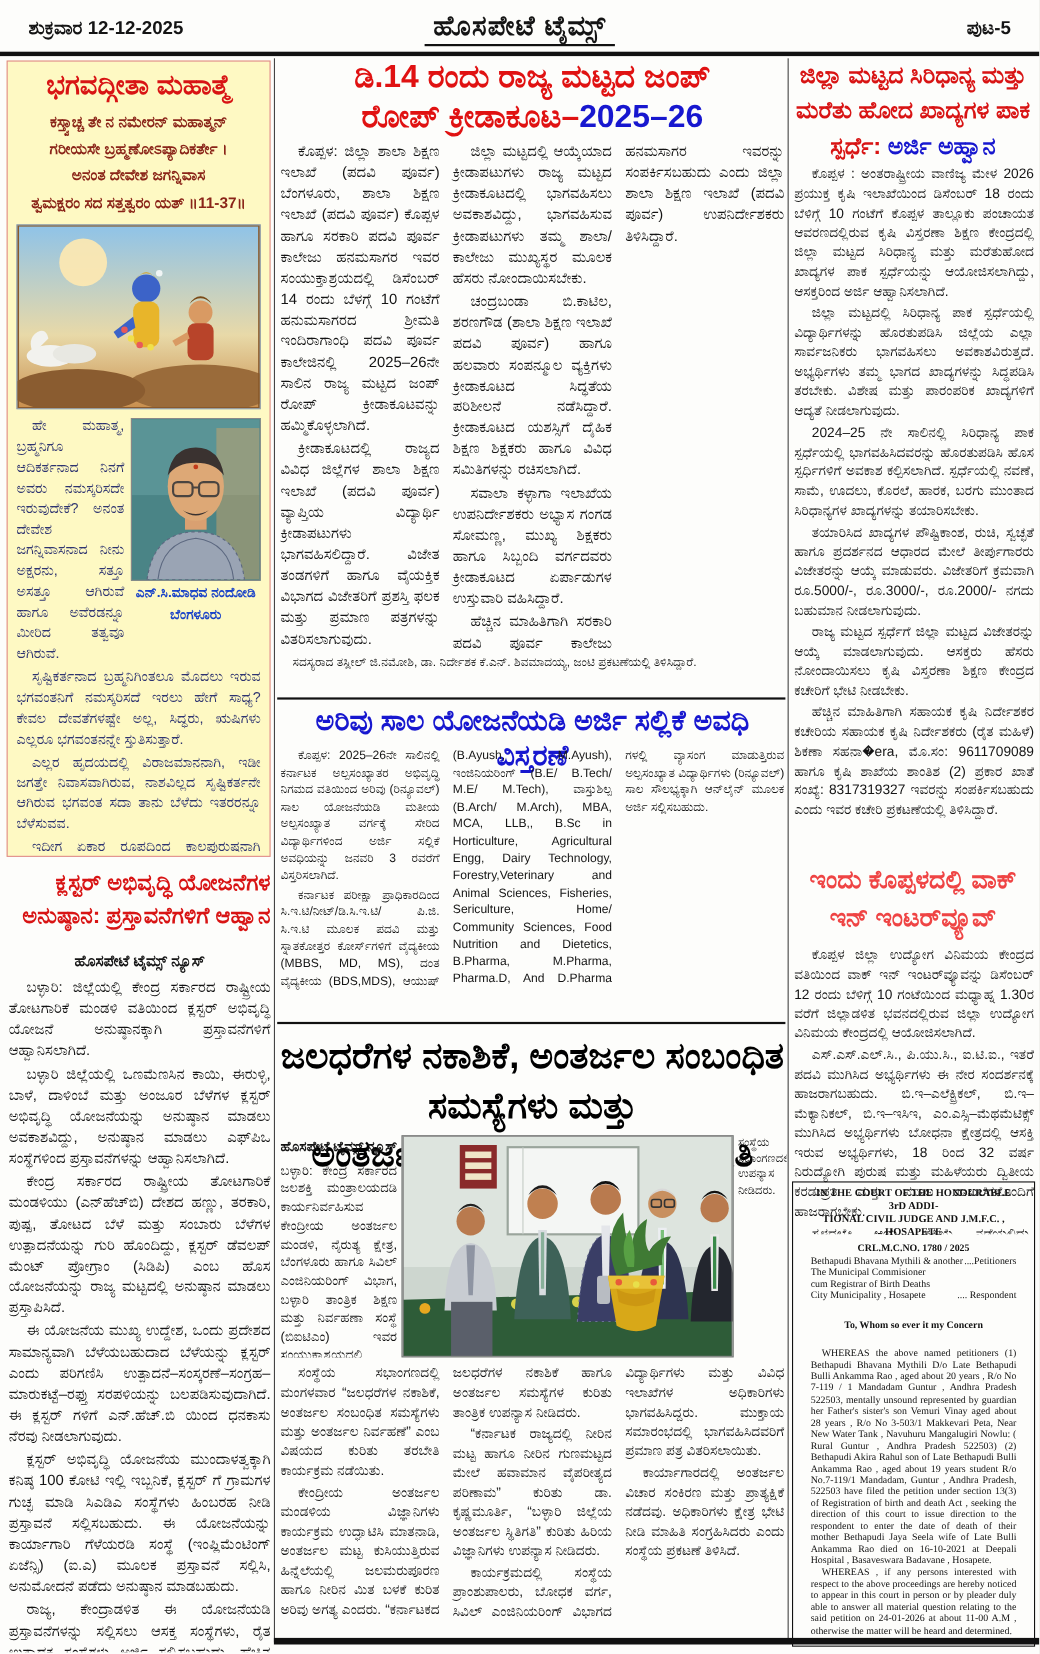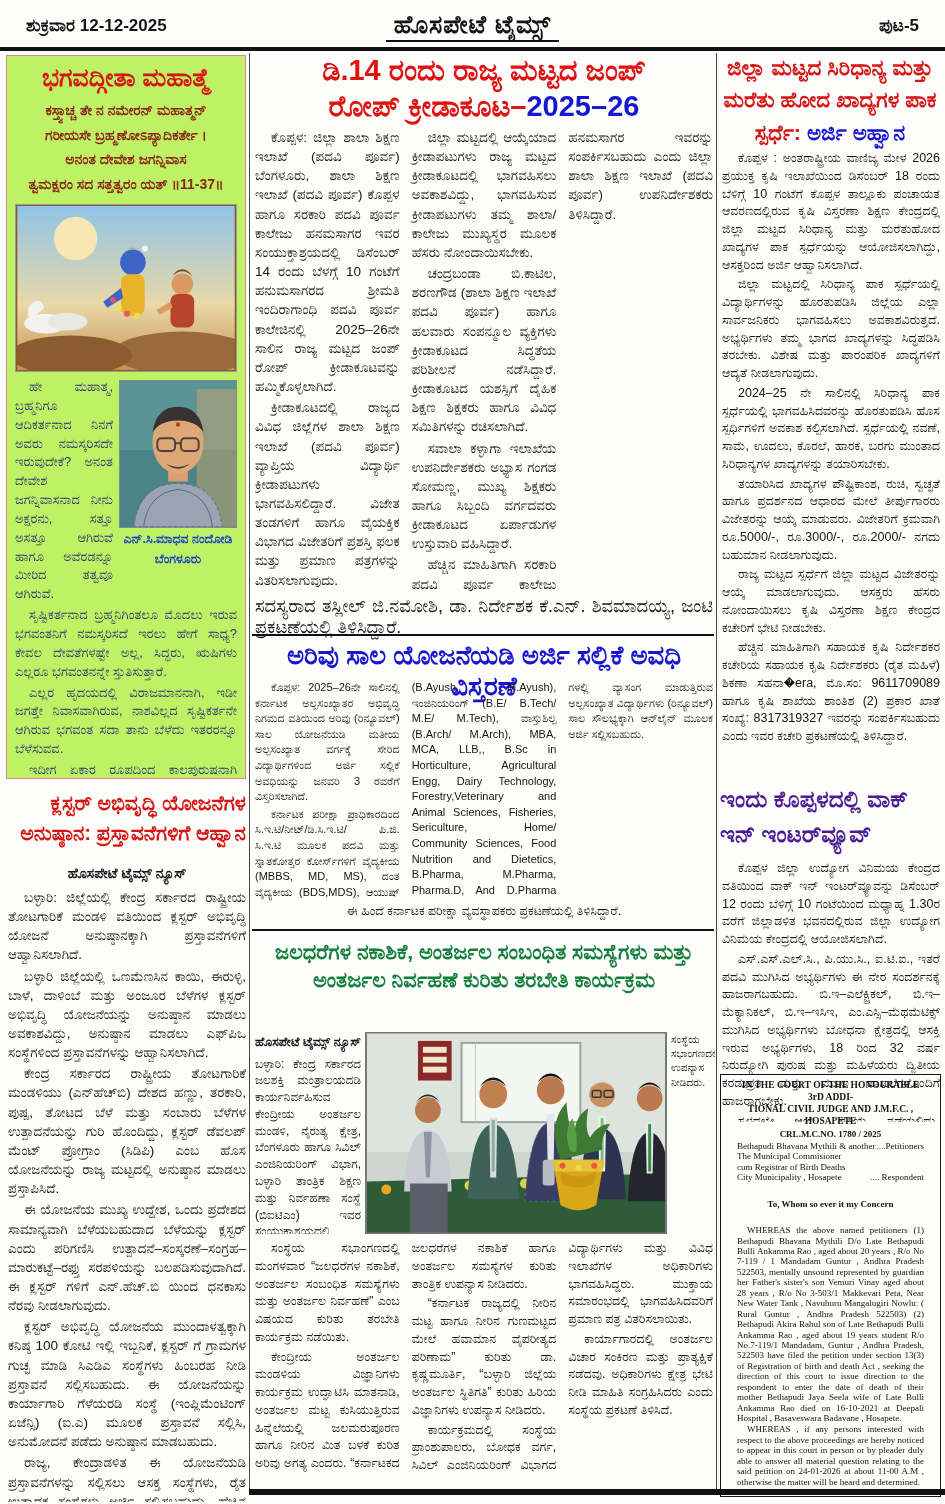--- a/index.html
+++ b/index.html
@@ -25,21 +25,21 @@
   .bottom-bar { position:absolute; left:249px; top:1489px; width:696px; height:6px; background:#111; }
 
   
   .body-text { font-size:13.5px; line-height:1.42; text-align:justify; }
   .body-text p { text-indent:16px; margin-bottom:2px; }
   .dateline { text-align:center; font-weight:bold; font-size:14px; margin:2px 0 4px; }
   .blue { color:#1717cf; }
 
   
   .gita-box { position:absolute; left:6px; top:55px; width:240px; height:724px;
-    background:#bef264; border:1.5px solid #e08a8a; padding:6px 8px; overflow:hidden; }
+    background:#fef9c3; border:1.5px solid #e08a8a; padding:6px 8px; overflow:hidden; }
   .gita-title { text-align:center; color:#d81414; font-weight:bold; font-size:25px; line-height:1.2; }
   .gita-verse { margin-top:6px; text-align:center; color:#8a2418; font-weight:bold;
     font-size:14px; line-height:1.75; }
   .gita-art { margin:8px auto 6px; width:222px; height:168px; border:1px solid #999;
     display:block; background:#7fb2d9; }
   .gita-body { color:#2e3470; font-size:13px; line-height:1.45; text-align:justify; }
   .gita-body p { text-indent:14px; margin-bottom:2px; }
   .author-float { float:right; width:118px; margin:2px 0 2px 6px; text-align:center; }
   .author-photo { width:118px; height:148px; border:1px solid #888; display:block; background:#4a8486; }
   .author-caption { color:#1a43c8; font-weight:bold; font-size:12.5px; line-height:1.35; margin-top:3px; }
@@ -47,49 +47,49 @@
   
   .cluster-head { position:absolute; left:6px; top:788px; width:240px; text-align:right;
     color:#d81414; font-weight:bold; font-size:20.5px; line-height:1.45; }
   .cluster-body { position:absolute; left:8px; top:862px; width:238px; height:640px; overflow:hidden; }
 
   
   .jump-head { position:absolute; left:255px; top:52px; width:458px; text-align:center;
     font-weight:bold; font-size:29px; line-height:1.25; color:#e01212; }
   .jump-body { position:absolute; left:255px; top:128px; width:458px; height:466px;
     column-count:3; column-gap:12px; column-fill:auto; overflow:hidden; }
-  .jump-close { position:absolute; left:255px; top:596px; width:458px; font-size:18px; text-align:justify; }
+  .jump-close { position:absolute; left:266px; top:596px; width:458px; font-size:11px; text-align:justify; }
   .hrule { position:absolute; height:2px; background:#111; left:252px; width:462px; }
   .hr1 { top:634px; } .hr2 { top:929px; }
 
   .arivu-head { position:absolute; left:255px; top:640px; width:458px; text-align:center;
     color:#1717cf; font-weight:bold; font-size:26px; }
   .arivu-body { position:absolute; left:255px; top:680px; width:458px; height:222px;
     column-count:3; column-gap:12px; column-fill:auto; overflow:hidden; font-size:11px; }
   .arivu-close { position:absolute; left:255px; top:904px; width:458px; font-size:12.5px; text-align:center; }
 
   .jala-head { position:absolute; left:255px; top:938px; width:458px; text-align:center;
-    color:#15803d; font-weight:bold; font-size:21px; line-height:1.35; }
+    color:#000000; font-weight:bold; font-size:33px; line-height:1.35; }
   .jala-left { position:absolute; left:255px; top:1032px; width:106px; height:202px;
     overflow:hidden; font-size:12px; line-height:1.4; text-align:justify; }
   .jala-left .dateline { font-size:12.5px; text-align:left; }
   .group-photo { position:absolute; left:365px; top:1032px; width:302px; height:202px;
     border:1px solid #777; background:#c9d2cb; }
   .jala-right { position:absolute; left:671px; top:1032px; width:44px; height:202px;
     overflow:hidden; font-size:10.5px; line-height:1.35; text-align:justify; }
   .jala-bottom { position:absolute; left:255px; top:1240px; width:458px; height:246px;
     column-count:3; column-gap:12px; column-fill:auto; overflow:hidden; font-size:12.5px; }
 
   
   .siri-head { position:absolute; left:720px; top:52px; width:220px; text-align:center;
     font-weight:bold; font-size:21.5px; line-height:1.5; color:#d81414; }
   .siri-body { position:absolute; left:722px; top:150px; width:218px; height:624px;
     overflow:hidden; font-size:12.5px; }
-  .walkin-head { position:absolute; left:720px; top:782px; width:220px; text-align:left;
-    color:#4c1d95; font-weight:bold; font-size:23px; line-height:1.5; }
+  .walkin-head { position:absolute; left:720px; top:782px; width:220px; text-align:center;
+    color:#ef4444; font-weight:bold; font-size:23px; line-height:1.5; }
   .walkin-body { position:absolute; left:722px; top:860px; width:218px; height:262px;
     overflow:hidden; font-size:12.5px; }
 
   
   .court-box { position:absolute; left:720px; top:1074px; width:221px; height:423px;
     border:1.5px solid #111; padding:5px 16px; font-family:"Liberation Serif", serif;
     font-size:9px; line-height:1.16; color:#111; overflow:hidden; }
   .court-title { text-align:center; font-weight:bold; font-size:9.5px; line-height:1.25; }
   .court-caseno { text-align:center; font-weight:bold; margin:1px 0 2px; }
   .court-party { display:flex; justify-content:space-between; }
@@ -205,21 +205,20 @@
     </div>
   <div class="jump-close">ಸದಸ್ಯರಾದ ತಸ್ಲೀಲ್ ಜಿ.ನಮೋಶಿ, ಡಾ. ನಿರ್ದೇಶಕ ಕೆ.ಎನ್. ಶಿವಮಾದಯ್ಯ, ಜಂಟಿ ಪ್ರಕಟಣೆಯಲ್ಲಿ ತಿಳಿಸಿದ್ದಾರೆ.</div>
 
   <div class="hrule hr1"></div>
 
   <div class="arivu-head">ಅರಿವು ಸಾಲ ಯೋಜನೆಯಡಿ ಅರ್ಜಿ ಸಲ್ಲಿಕೆ ಅವಧಿ ವಿಸ್ತರಣೆ</div>
   <div class="arivu-body body-text">
       <p>ಕೊಪ್ಪಳ: 2025–26ನೇ ಸಾಲಿನಲ್ಲಿ ಕರ್ನಾಟಕ ಅಲ್ಪಸಂಖ್ಯಾತರ ಅಭಿವೃದ್ಧಿ ನಿಗಮದ ವತಿಯಿಂದ ಅರಿವು (ರಿನ್ಯೂವಲ್) ಸಾಲ ಯೋಜನೆಯಡಿ ಮತೀಯ ಅಲ್ಪಸಂಖ್ಯಾತ ವರ್ಗಕ್ಕೆ ಸೇರಿದ ವಿದ್ಯಾರ್ಥಿಗಳಿಂದ ಅರ್ಜಿ ಸಲ್ಲಿಕೆ ಅವಧಿಯನ್ನು ಜನವರಿ 3 ರವರೆಗೆ ವಿಸ್ತರಿಸಲಾಗಿದೆ.</p>
       <p>ಕರ್ನಾಟಕ ಪರೀಕ್ಷಾ ಪ್ರಾಧಿಕಾರದಿಂದ ಸಿ.ಇ.ಟಿ/ನೀಟ್/ಡಿ.ಸಿ.ಇ.ಟಿ/ ಪಿ.ಜಿ. ಸಿ.ಇ.ಟಿ ಮೂಲಕ ಪದವಿ ಮತ್ತು ಸ್ನಾತಕೋತ್ತರ ಕೋರ್ಸ್‌ಗಳಿಗೆ ವೈದ್ಯಕೀಯ (MBBS, MD, MS), ದಂತ ವೈದ್ಯಕೀಯ (BDS,MDS), ಆಯುಷ್ (B.Ayush, M.Ayush), ಇಂಜಿನಿಯರಿಂಗ್ (B.E/ B.Tech/ M.E/ M.Tech), ವಾಸ್ತುಶಿಲ್ಪ (B.Arch/ M.Arch), MBA, MCA, LLB,, B.Sc in Horticulture, Agricultural Engg, Dairy Technology, Forestry,Veterinary and Animal Sciences, Fisheries, Sericulture, Home/ Community Sciences, Food Nutrition and Dietetics, B.Pharma, M.Pharma, Pharma.D, And D.Pharma ಗಳಲ್ಲಿ ವ್ಯಾಸಂಗ ಮಾಡುತ್ತಿರುವ ಅಲ್ಪಸಂಖ್ಯಾತ ವಿದ್ಯಾರ್ಥಿಗಳು (ರಿನ್ಯೂವಲ್) ಸಾಲ ಸೌಲಭ್ಯಕ್ಕಾಗಿ ಆನ್‌ಲೈನ್ ಮೂಲಕ ಅರ್ಜಿ ಸಲ್ಲಿಸಬಹುದು.</p>
     </div>
-  <div class="arivu-close">ಈ ಹಿಂದೆ ಕರ್ನಾಟಕ ಪರೀಕ್ಷಾ ವ್ಯವಸ್ಥಾಪಕರು ಪ್ರಕಟಣೆಯಲ್ಲಿ ತಿಳಿಸಿದ್ದಾರೆ.</div>
 
   <div class="hrule hr2"></div>
 
   <div class="jala-head">
     <div>ಜಲಧರೆಗಳ ನಕಾಶಿಕೆ, ಅಂತರ್ಜಲ ಸಂಬಂಧಿತ ಸಮಸ್ಯೆಗಳು ಮತ್ತು</div>
     <div>ಅಂತರ್ಜಲ ನಿರ್ವಹಣೆ ಕುರಿತು ತರಬೇತಿ ಕಾರ್ಯಕ್ರಮ</div>
   </div>
   <div class="jala-left">
     <div class="dateline">ಹೊಸಪೇಟೆ ಟೈಮ್ಸ್ ನ್ಯೂಸ್</div>
     <span><p>ಬಳ್ಳಾರಿ: ಕೇಂದ್ರ ಸರ್ಕಾರದ ಜಲಶಕ್ತಿ ಮಂತ್ರಾಲಯದಡಿ ಕಾರ್ಯನಿರ್ವಹಿಸುವ ಕೇಂದ್ರೀಯ ಅಂತರ್ಜಲ ಮಂಡಳಿ, ನೈರುತ್ಯ ಕ್ಷೇತ್ರ, ಬೆಂಗಳೂರು ಹಾಗೂ ಸಿವಿಲ್ ಎಂಜಿನಿಯರಿಂಗ್ ವಿಭಾಗ, ಬಳ್ಳಾರಿ ತಾಂತ್ರಿಕ ಶಿಕ್ಷಣ ಮತ್ತು ನಿರ್ವಹಣಾ ಸಂಸ್ಥೆ (ಬಿಐಟಿಎಂ) ಇವರ ಸಂಯುಕ್ತಾಶ್ರಯದಲ್ಲಿ</p></span>

